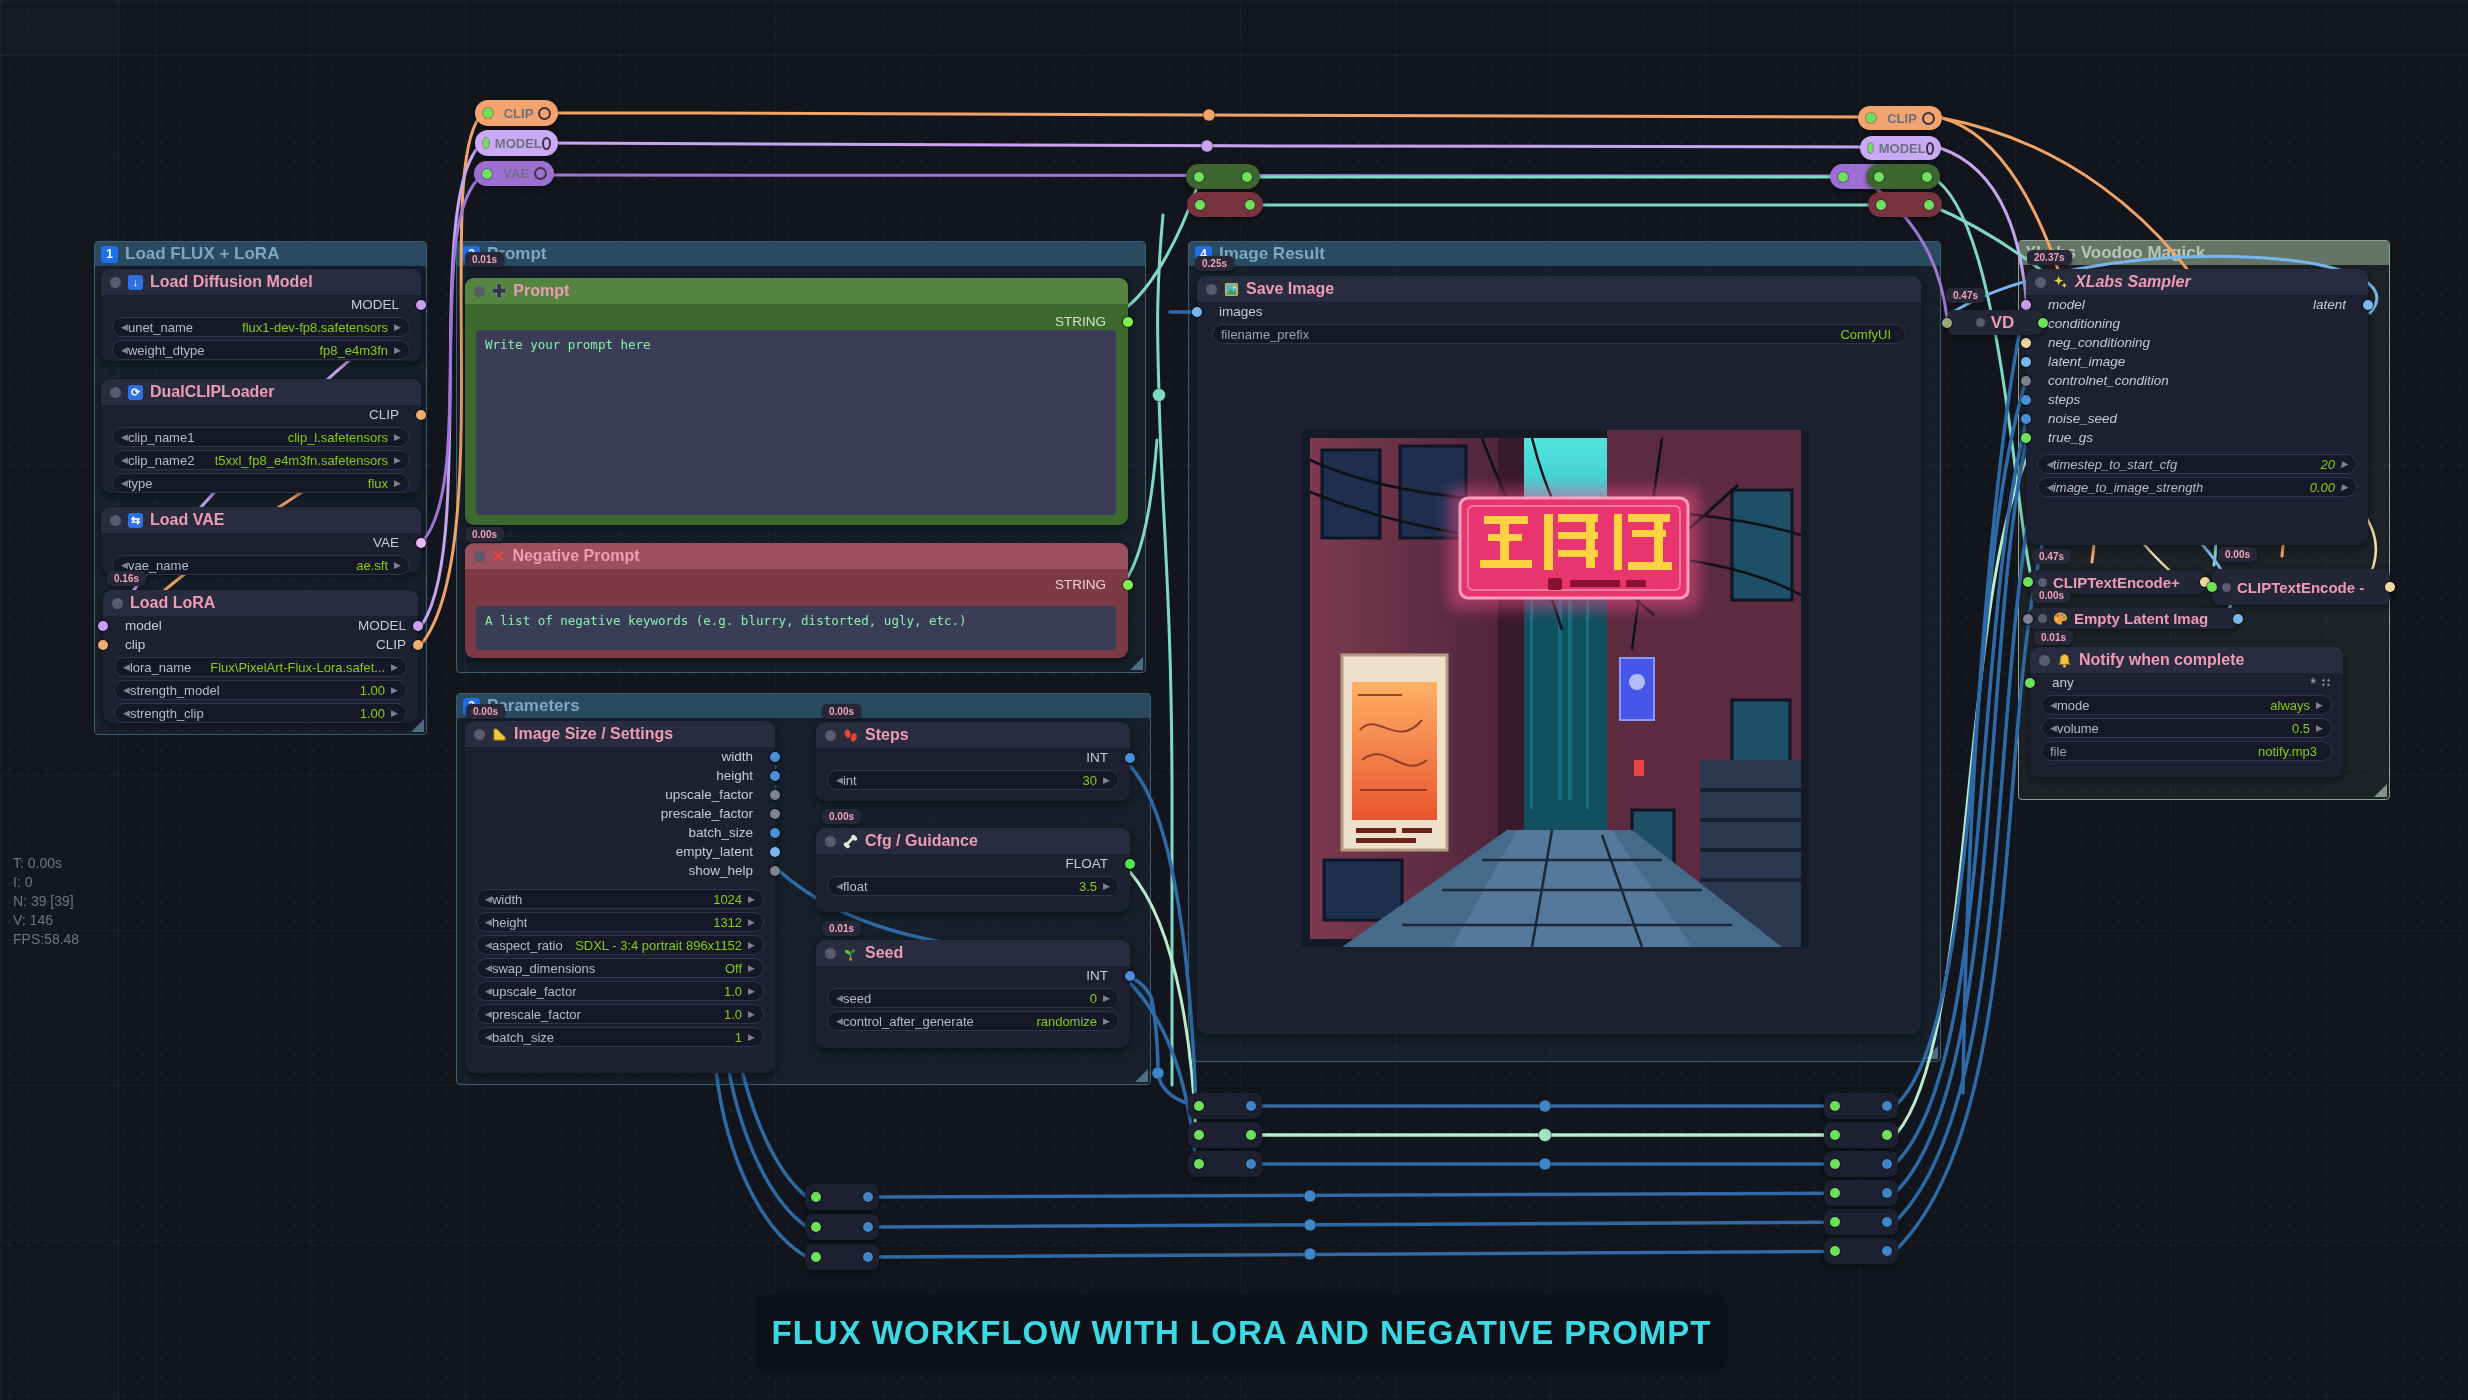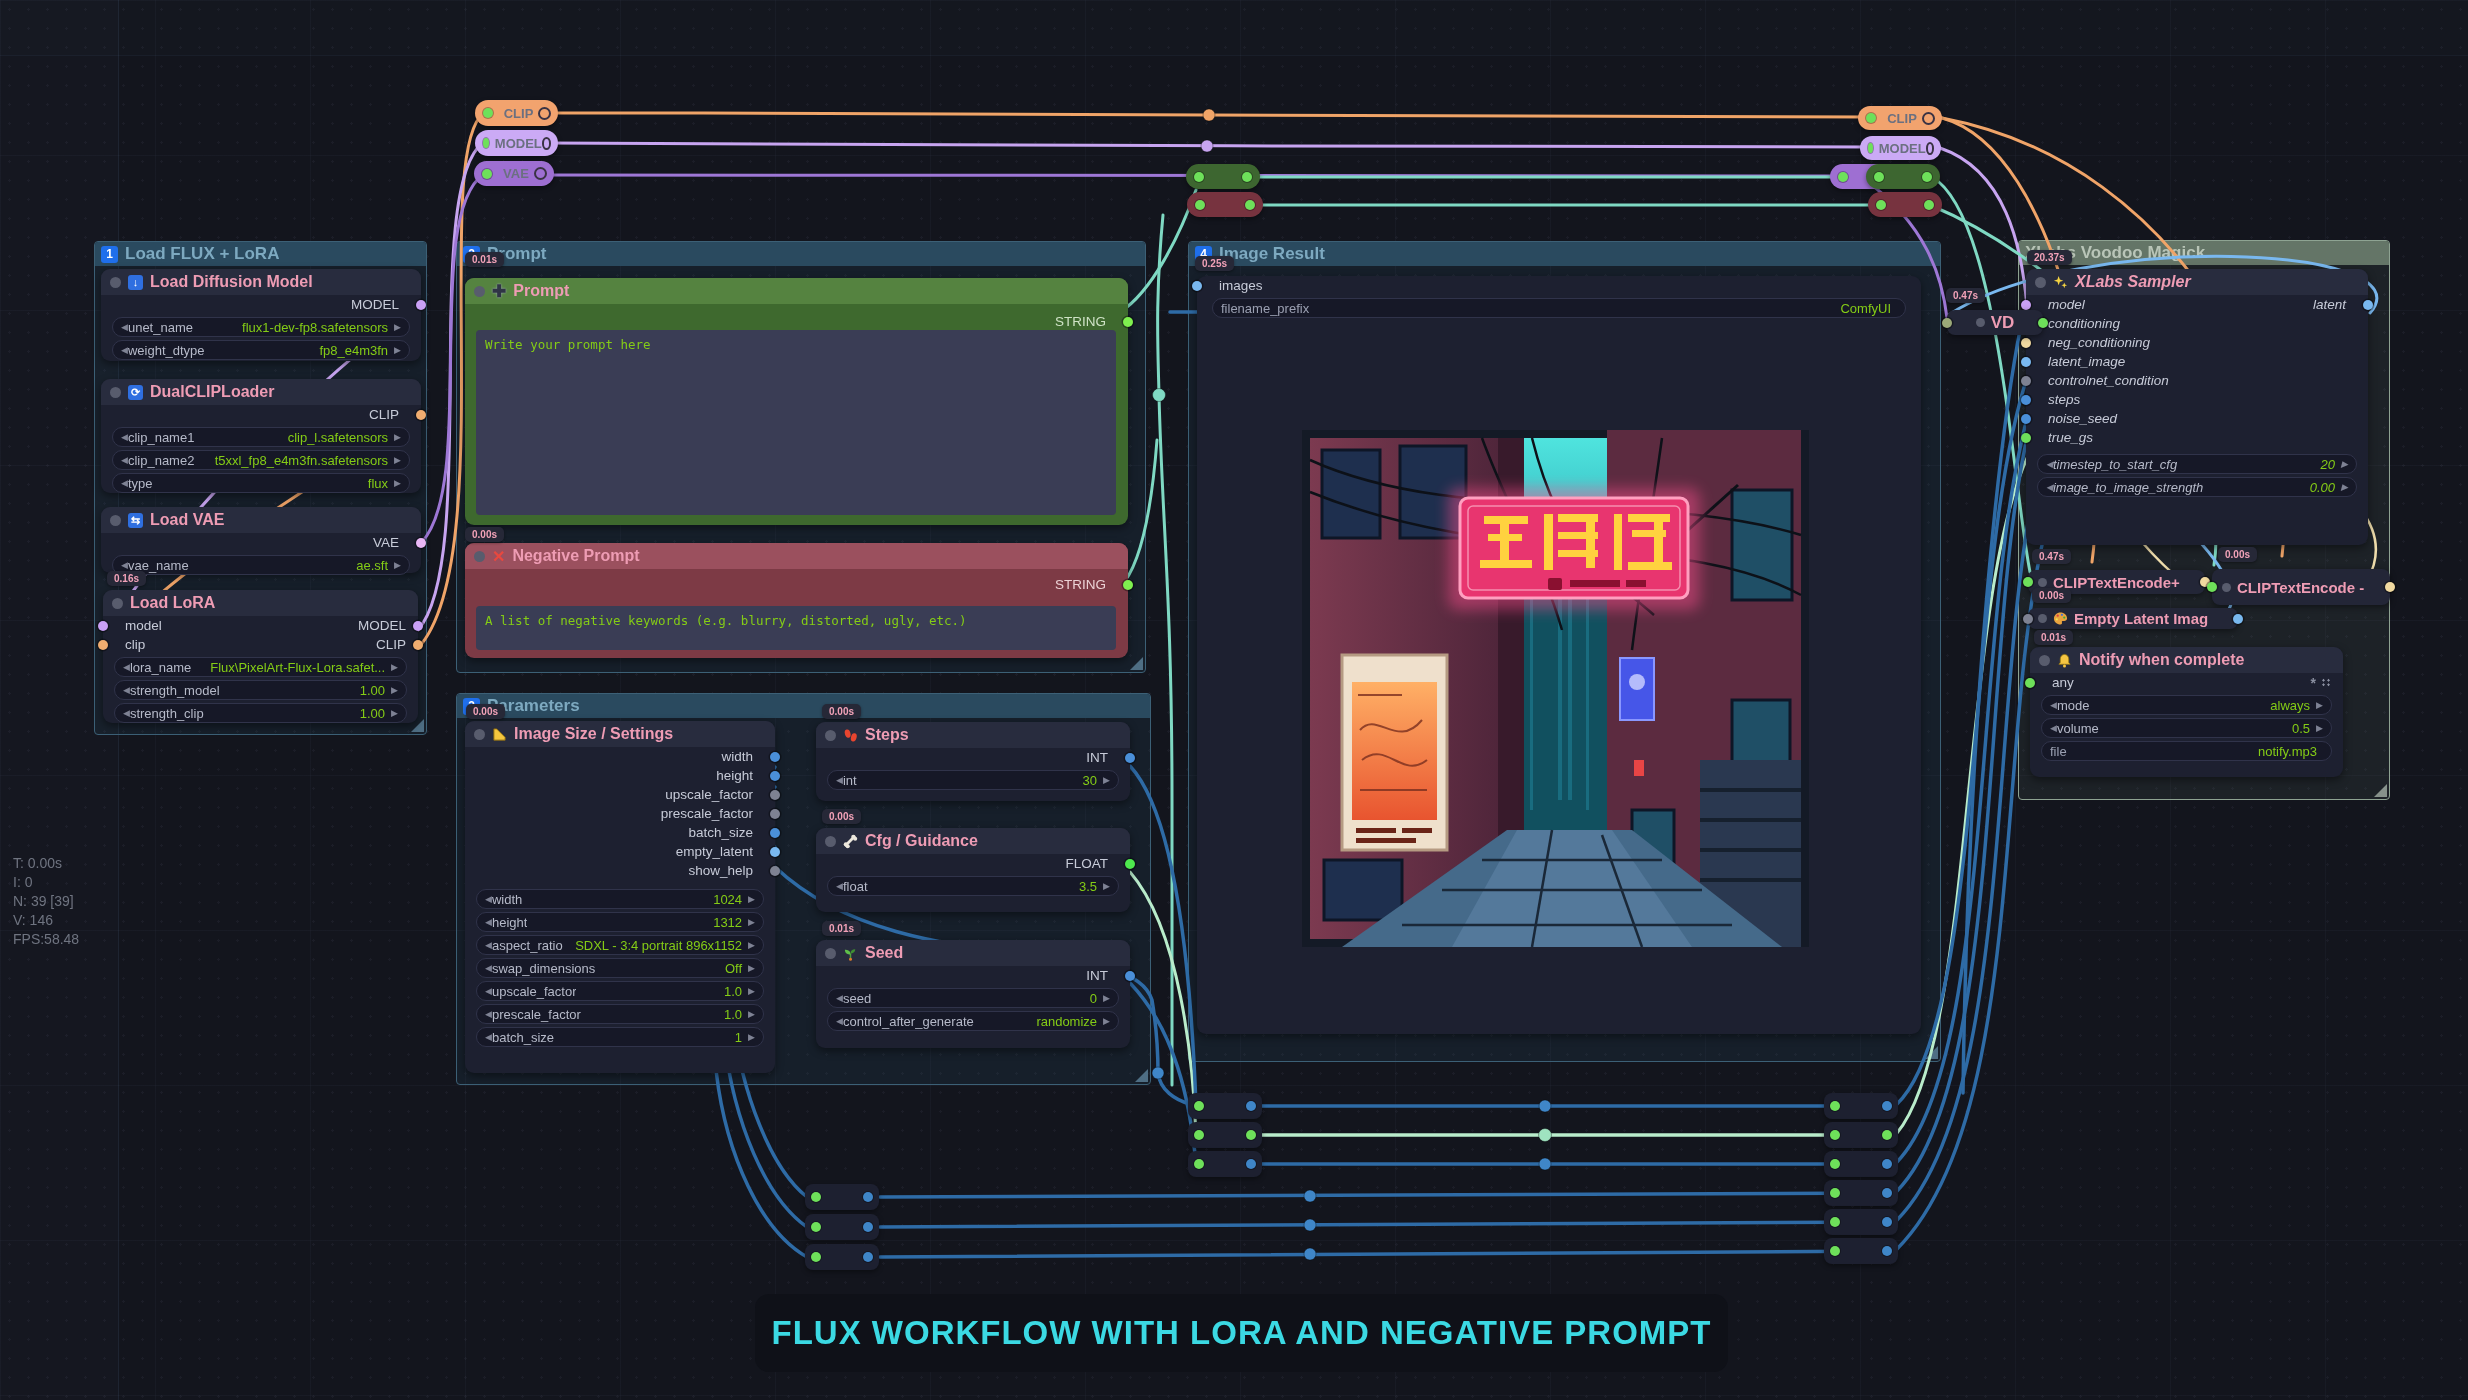--- a/index.html
+++ b/index.html
@@ -43,21 +43,21 @@
   .lbl-out{margin-right:10px;} .lbl-in{margin-left:10px;}
   .c-model{background:#c9a0f5;} .c-clip{background:#f0ad70;} .c-vae{background:#e9b7f5;}
   .c-string{background:#7ff04f;} .c-int{background:#4a8fd8;} .c-float{background:#4ee84e;}
   .c-latent{background:#79b8ef;} .c-gray{background:#7e8292;} .c-cond{background:#f0d9a0;}
   .c-green{background:#6ee05a;} .c-blue{background:#3f86c8;} .c-olive{background:#9aa878;}
   .w{height:18px;margin:3px 11px;background:#161827;border:1px solid #30334a;border-radius:10px;display:flex;align-items:center;padding:0 8px;font-size:13px;color:#b6bac9;}
   .w .a{color:#7e8294;font-size:9px;flex:0 0 auto;}
   .w .nm{margin:0 0;white-space:nowrap;overflow:hidden;}
   .w .vl{margin-left:auto;margin-right:6px;color:#84cc16;white-space:nowrap;}
   .w.txt .nm{color:#9ba0b2;}
-  .ta{position:absolute;background:#3a3d55;border-radius:4px;font-family:"DejaVu Sans Mono",monospace;font-size:12.5px;color:#84cc16;padding:7px 9px;box-sizing:border-box;z-index:3;}
+  .ta{position:absolute;background:#3a3d55;border-radius:4px;font-family:"DejaVu Sans Mono",monospace;font-size:12.5px;color:#86efac;padding:7px 9px;box-sizing:border-box;z-index:3;}
 
   
   .cn{position:absolute;background:#232637;border-radius:8px;box-shadow:0 2px 6px rgba(0,0,0,0.45);display:flex;align-items:center;gap:6px;padding:0 10px;font-size:15px;font-weight:700;color:#ee9cb4;z-index:3;}
 
   
   .rp{position:absolute;border-radius:13px;display:flex;align-items:center;z-index:3;box-shadow:0 2px 5px rgba(0,0,0,0.4);}
   .rp .gd{width:10px;height:10px;border-radius:50%;background:#6ee05a;margin-left:8px;box-shadow:0 0 0 1px rgba(0,0,0,.3);}
   .rp .ring{width:9px;height:9px;border-radius:50%;border:2.5px solid #3a3344;margin-right:7px;margin-left:auto;}
   .rp .t{font-size:13px;font-weight:700;color:#6b7080;margin-left:auto;padding-left:6px;}
   .rp.clip{background:#f2a36e;} .rp.model{background:#cbaaf5;} .rp.vae{background:#9e6fd2;}
@@ -465,20 +465,30 @@
     </div>
   <div class="w">
       <span class="a">◀</span>
       <span class="nm">control_after_generate</span>
       <span class="vl">randomize</span>
       <span class="a">▶</span>
     </div>
 </div>
 
 <div class="n" style="left:1197px;top:276px;width:724px;height:758px;">
+  <div class="nh">
+      <span class="cdot"></span>
+    <svg class="mini" viewBox="0 0 16 16">
+        <rect x="1" y="1" width="14" height="14" rx="1.5" fill="#d8a93f"></rect>
+        <rect x="2.5" y="2.5" width="11" height="11" fill="#49b8d8"></rect>
+        <path d="M2.5,13.5 L7,7.5 L10,11 L12,9 L13.5,13.5 Z" fill="#3f9e46"></path>
+        <circle cx="11" cy="5.5" r="1.6" fill="#f0e050"></circle>
+      </svg>
+    <span>Save Image</span>
+    </div>
   <div class="slot">
       <i class="dot l c-latent"></i>
       <span class="lbl-in">images</span>
     </div>
   <div class="w txt" style="margin:3px 15px;">
       <span class="nm">filename_prefix</span>
       <span class="vl">ComfyUI</span>
     </div>
 
   <svg viewBox="0 0 507 517" style="position:absolute;left:105px;top:154px;width:507px;height:517px;">

